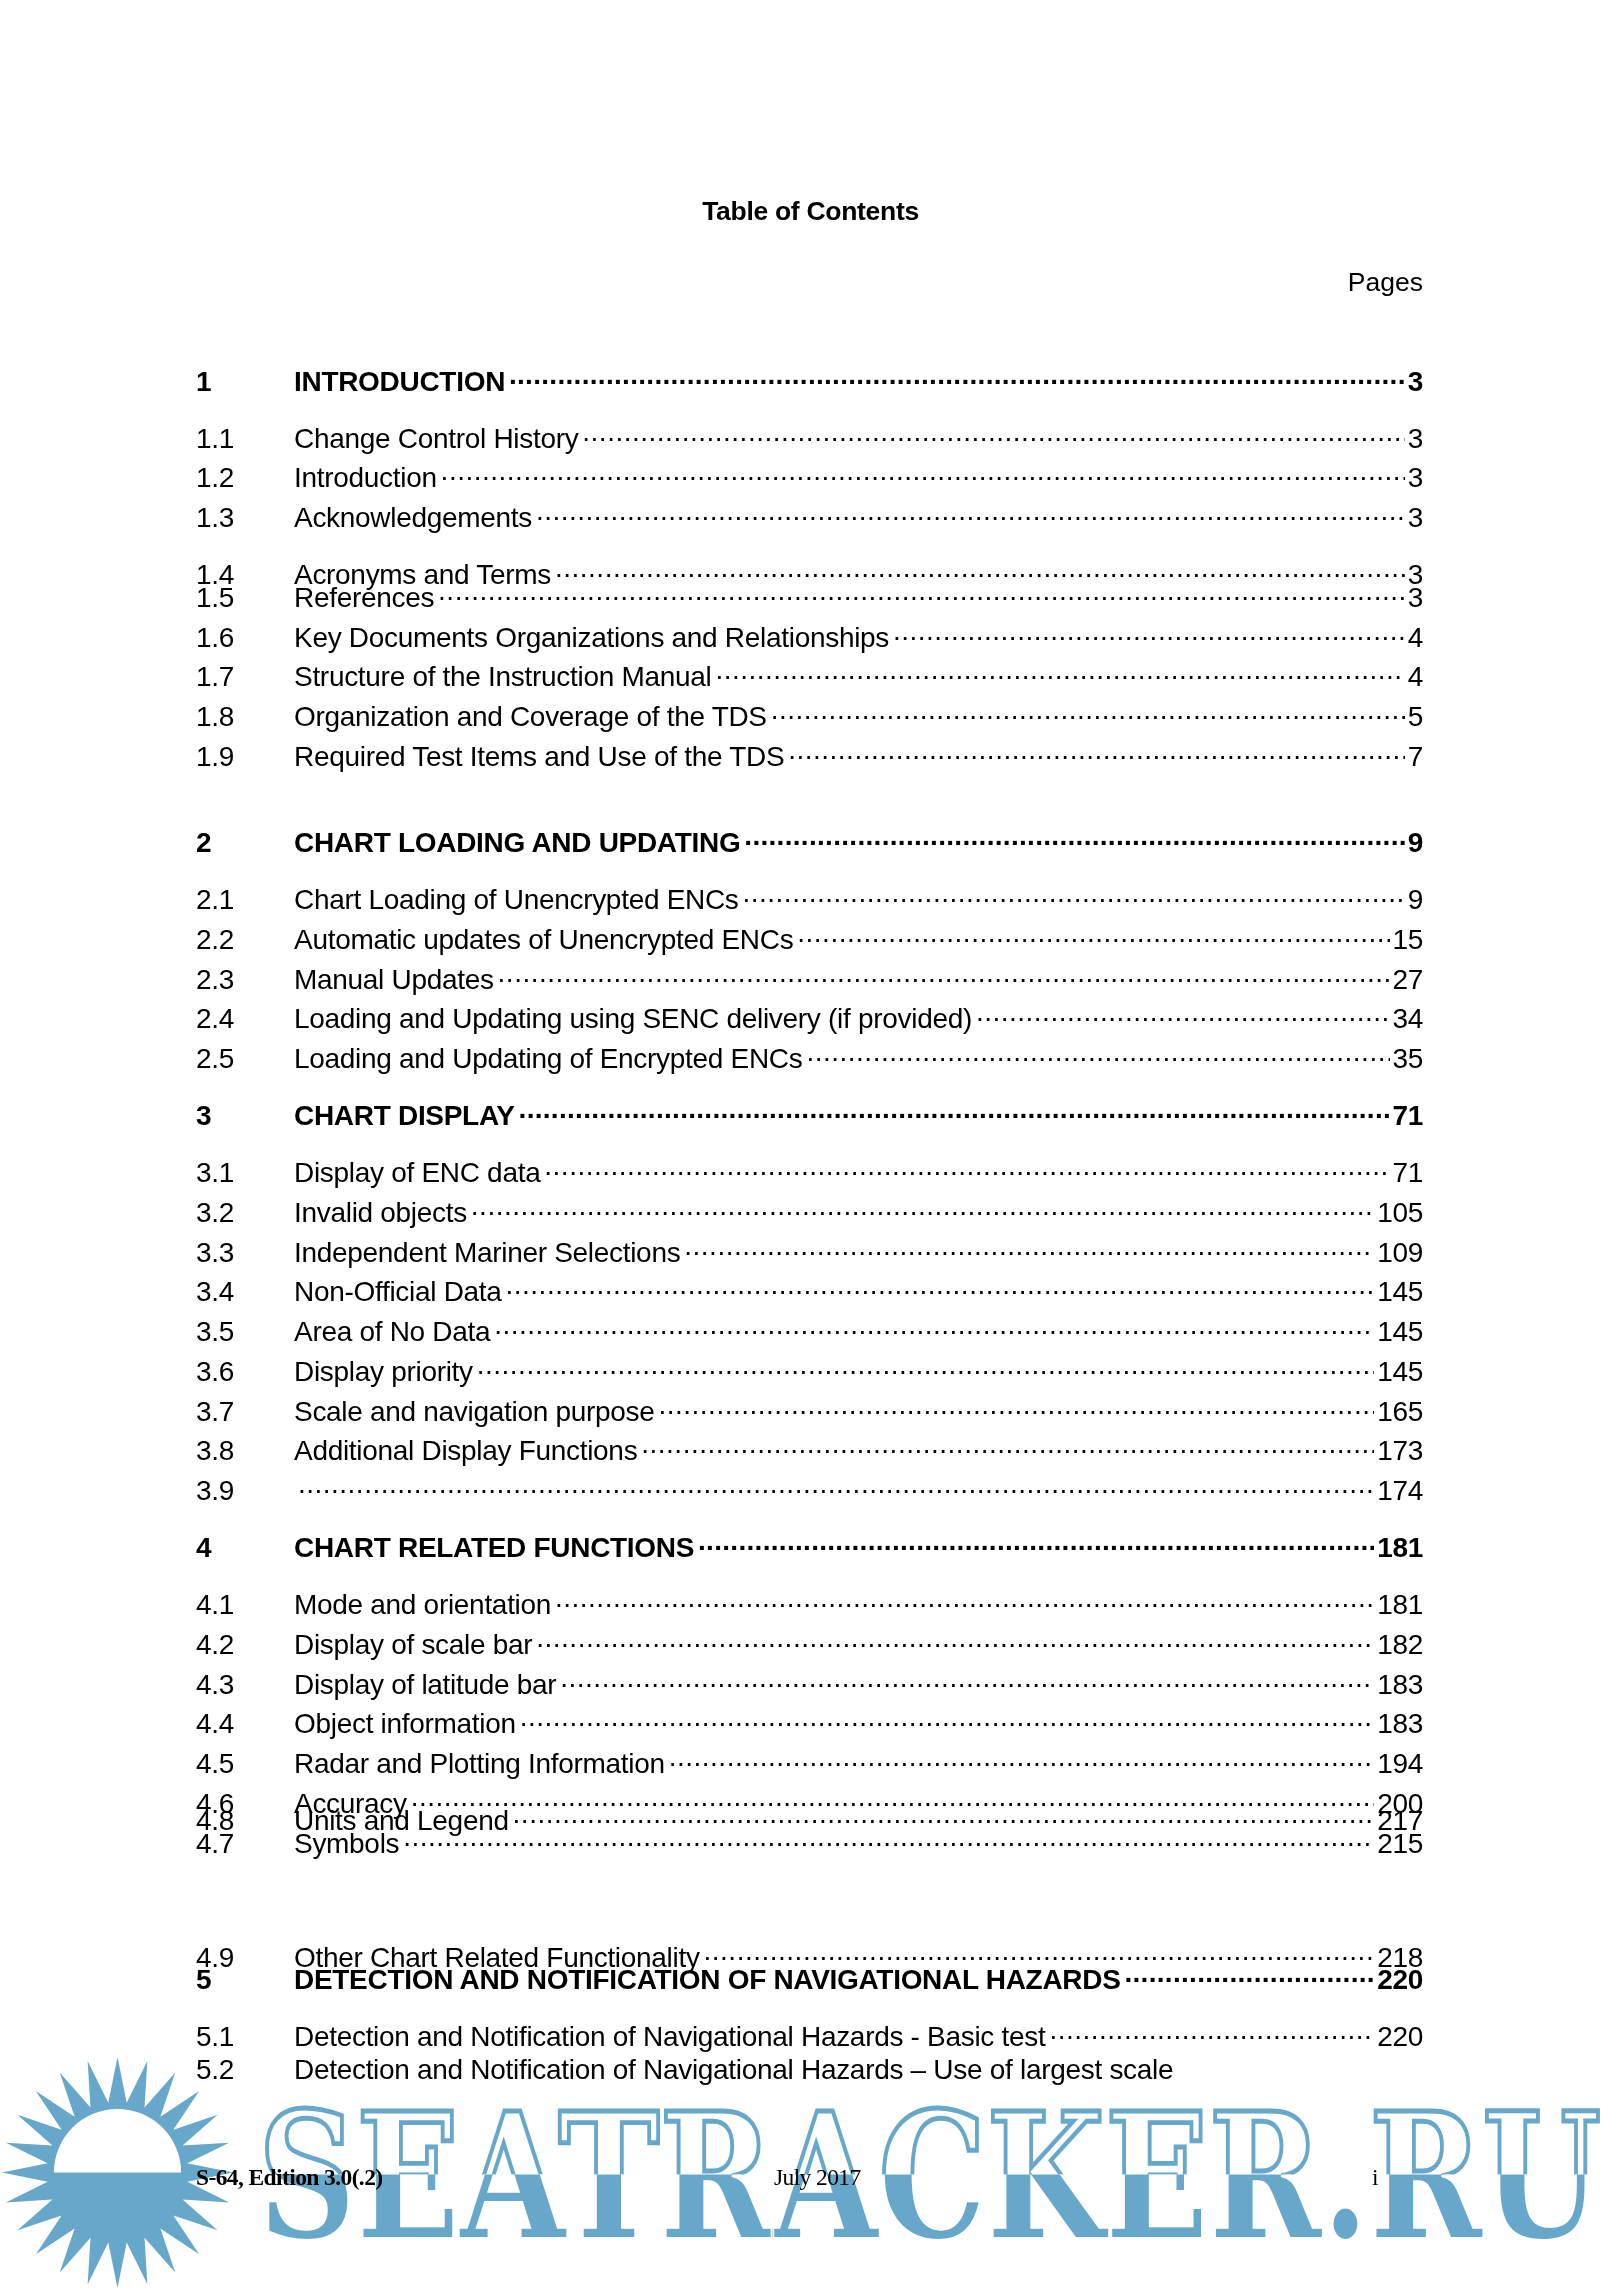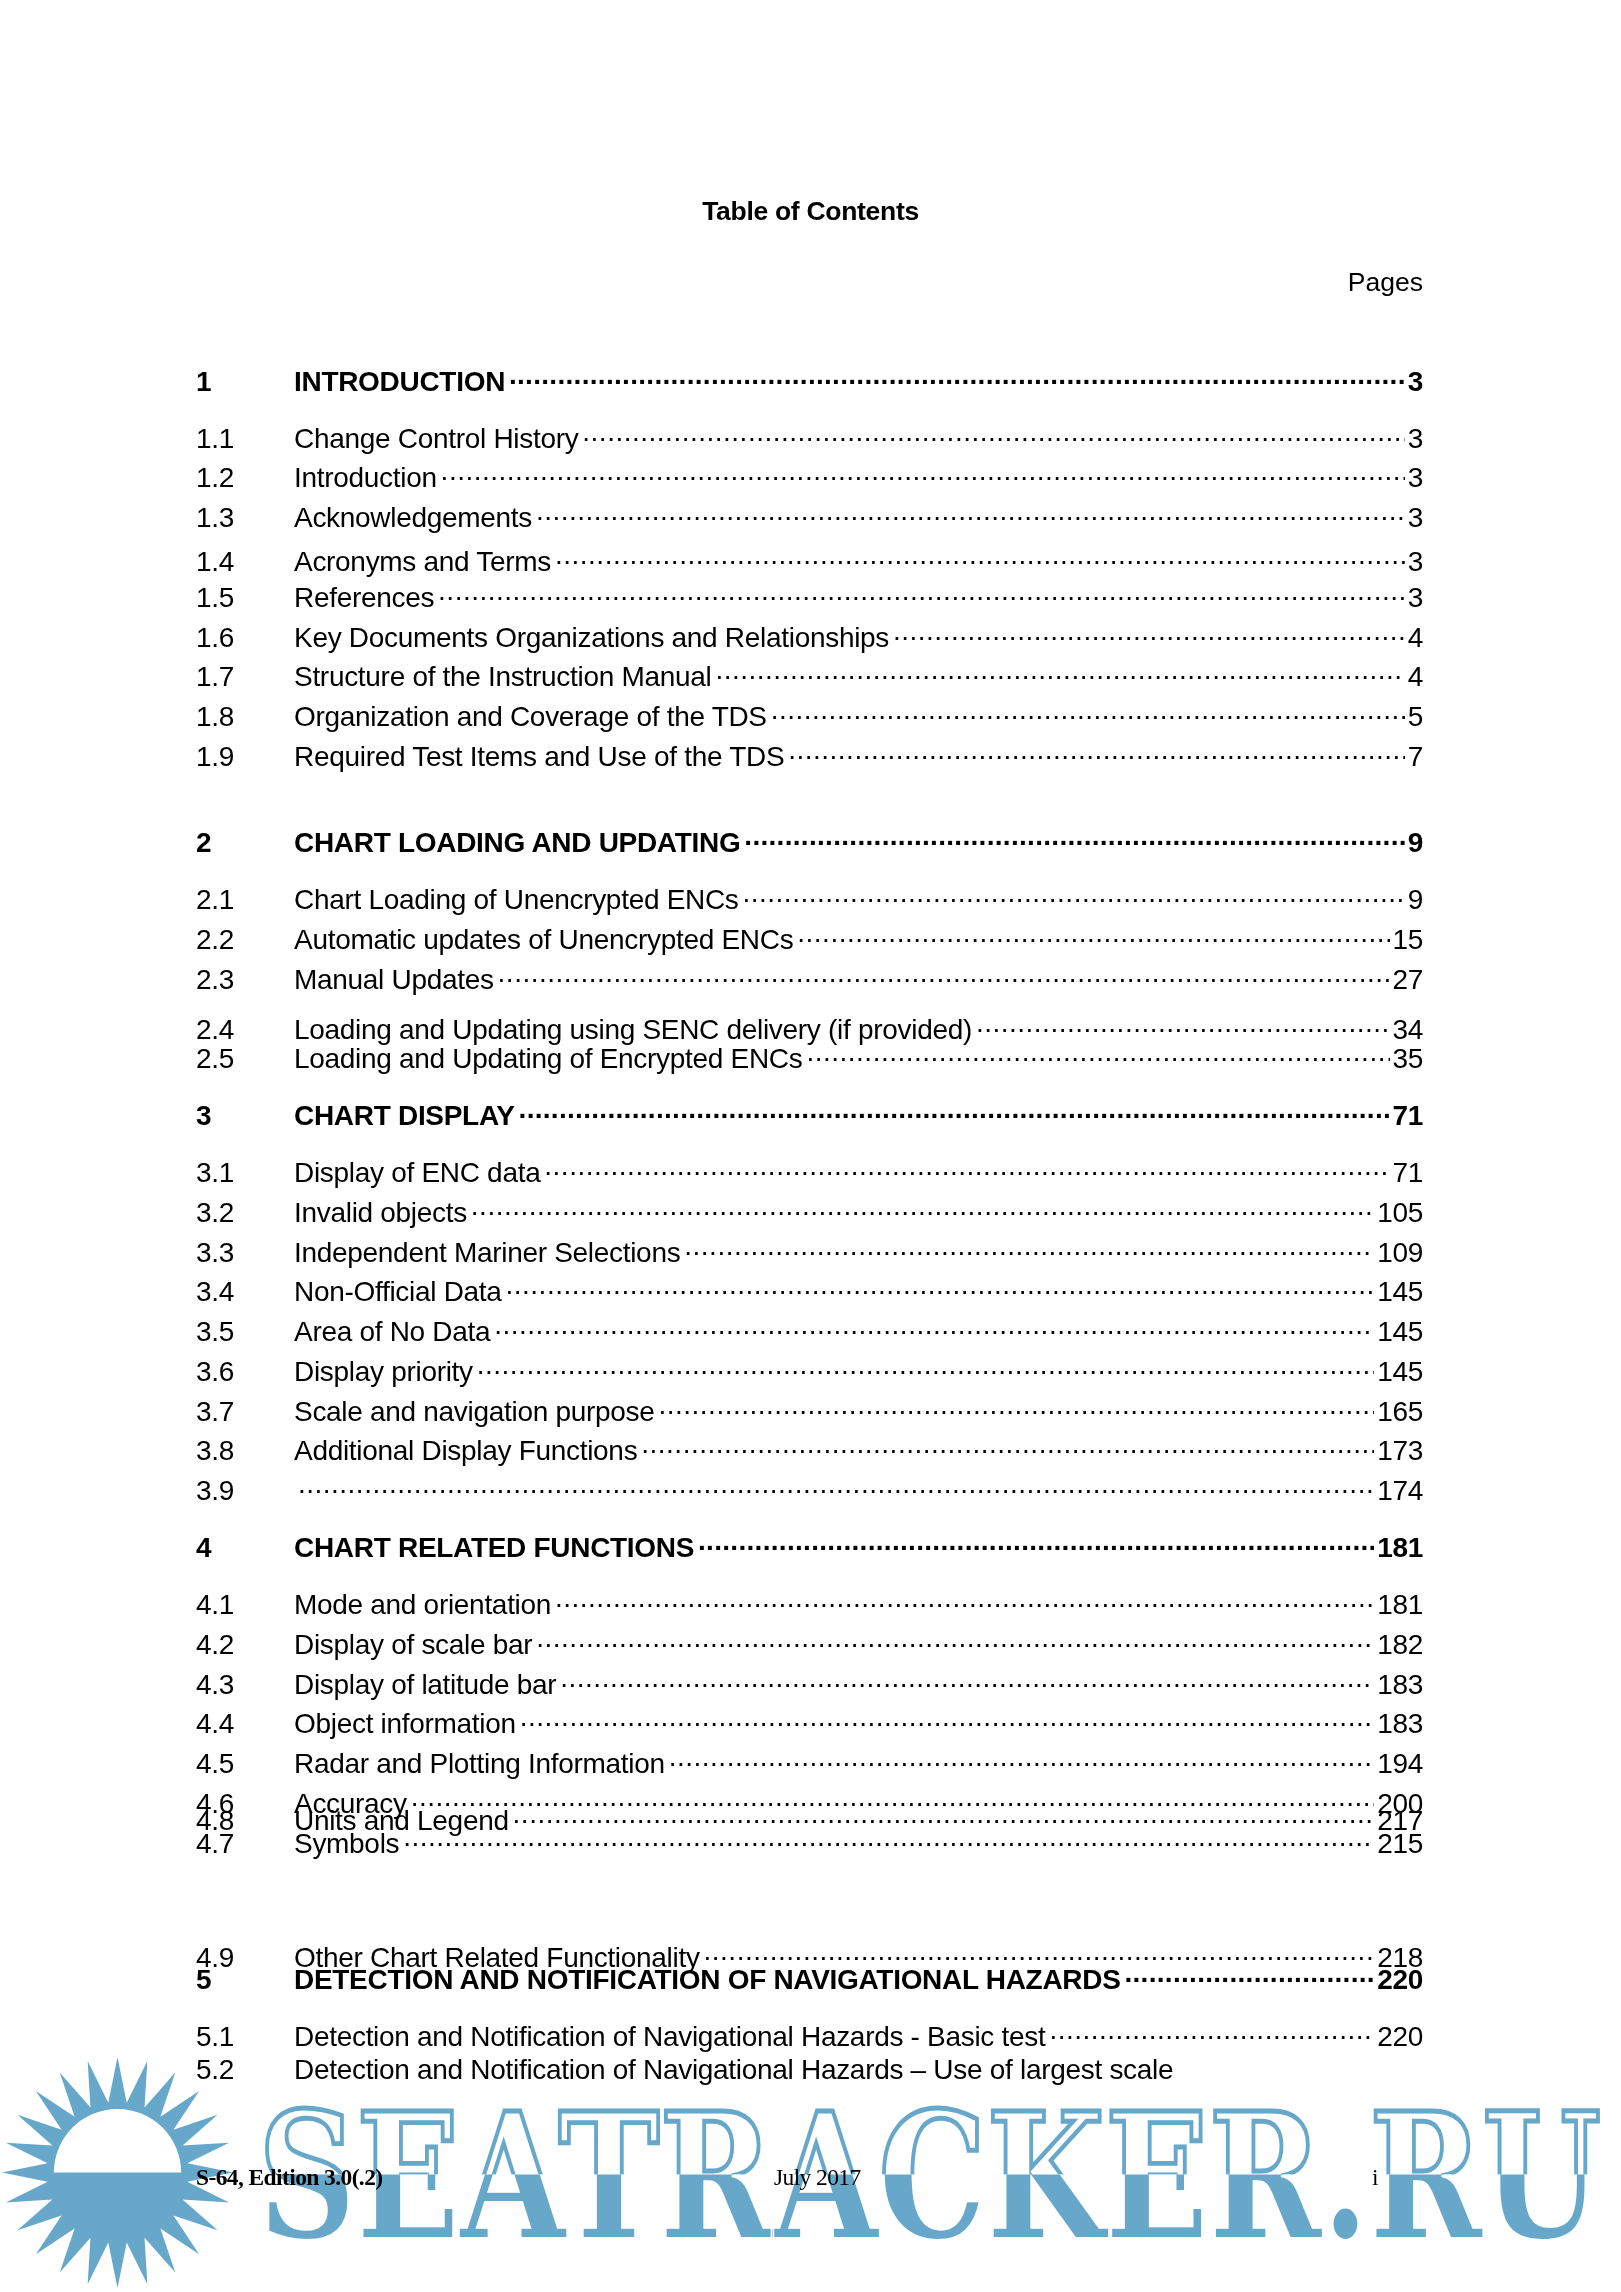--- a/index.html
+++ b/index.html
@@ -73,21 +73,21 @@
         <span class="toc-text">Introduction</span>
         <span class="toc-leader"></span>
         <span class="toc-page">3</span>
       </div>
       <div class="toc-row level-2" style="top: 494px;">
         <span class="toc-num">1.3</span>
         <span class="toc-text">Acknowledgements</span>
         <span class="toc-leader"></span>
         <span class="toc-page">3</span>
       </div>
-      <div class="toc-row level-2" style="top: 538px; justify-content: center;">
+      <div class="toc-row level-2" style="top: 551px; justify-content: center;">
         <span class="toc-num">1.4</span>
         <span class="toc-text">Acronyms and Terms</span>
         <span class="toc-leader"></span>
         <span class="toc-page">3</span>
       </div>
       <div class="toc-row level-2" style="top: 574px;">
         <span class="toc-num">1.5</span>
         <span class="toc-text">References</span>
         <span class="toc-leader"></span>
         <span class="toc-page">3</span>
@@ -133,21 +133,21 @@
         <span class="toc-text">Automatic updates of Unencrypted ENCs</span>
         <span class="toc-leader"></span>
         <span class="toc-page">15</span>
       </div>
       <div class="toc-row level-2" style="top: 956px;">
         <span class="toc-num">2.3</span>
         <span class="toc-text">Manual Updates</span>
         <span class="toc-leader"></span>
         <span class="toc-page">27</span>
       </div>
-      <div class="toc-row level-2" style="top: 995px; margin-top: 11px;">
+      <div class="toc-row level-2" style="top: 995px;">
         <span class="toc-num">2.4</span>
         <span class="toc-text">Loading and Updating using SENC delivery (if provided)</span>
         <span class="toc-leader"></span>
         <span class="toc-page">34</span>
       </div>
       <div class="toc-row level-2" style="top: 1035px;">
         <span class="toc-num">2.5</span>
         <span class="toc-text">Loading and Updating of Encrypted ENCs</span>
         <span class="toc-leader"></span>
         <span class="toc-page">35</span>

